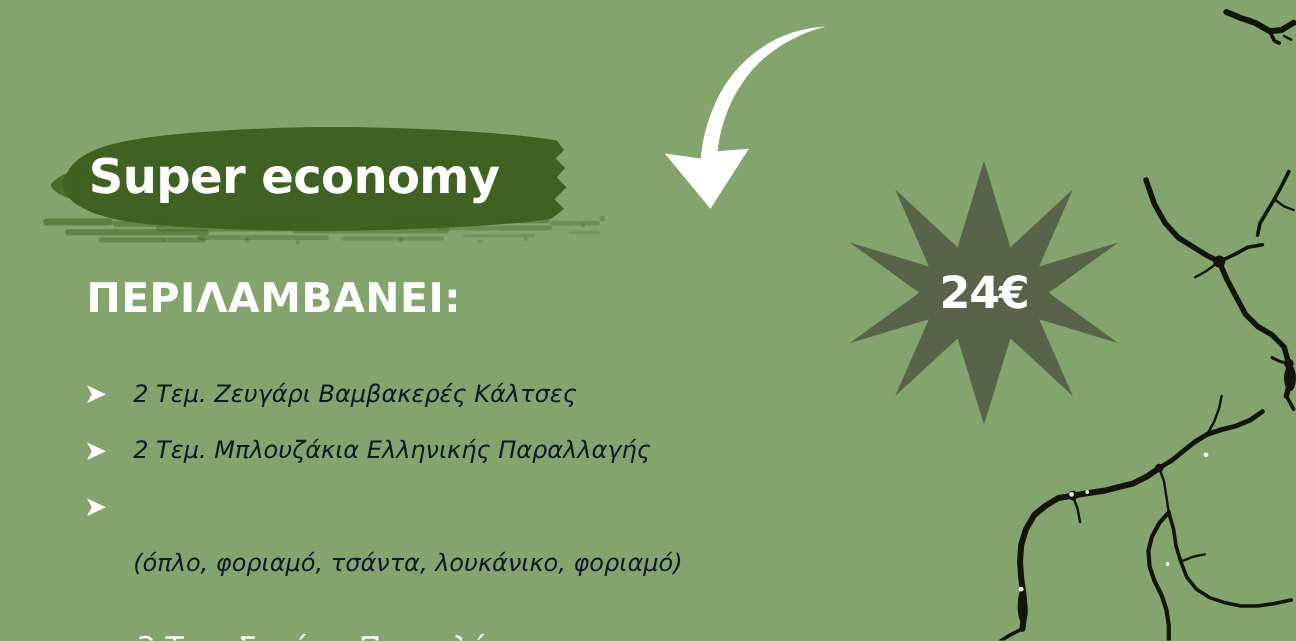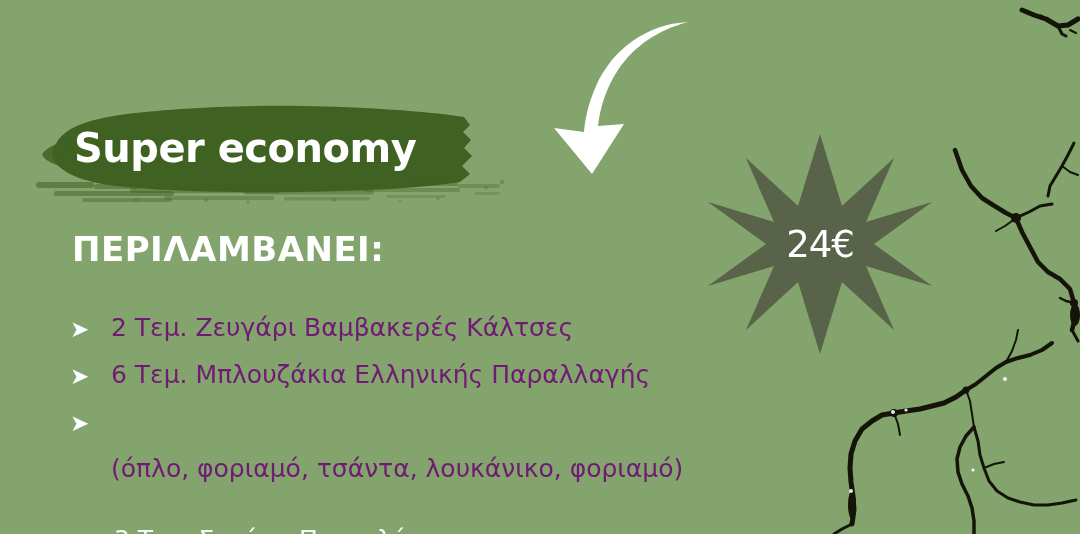--- a/index.html
+++ b/index.html
@@ -95,26 +95,27 @@
   }
   .bullet-marker {
     width: 41px;
     flex: 0 0 41px;
     color: #ffffff;
     font-size: 23px;
     line-height: 30px;
     padding-top: 2px;
   }
   .bullet-text {
-    color: #701a75;
+    color: #0f172a;
     font-family: "DejaVu Sans", sans-serif;
     font-weight: normal;
-    font-size: 25px;
+    font-size: 20px;
     line-height: 32px;
     white-space: nowrap;
+    font-style: italic;
   }
   .bullet-row.continuation .bullet-marker {
     visibility: hidden;
   }
 
   
   #price-star {
     position: absolute;
     left: 706px;
     top: 130px;
@@ -125,21 +126,21 @@
     position: absolute;
     left: 0;
     top: 0;
     width: 228px;
     height: 228px;
     display: flex;
     align-items: center;
     justify-content: center;
     color: #ffffff;
     font-family: "DejaVu Sans", sans-serif;
-    font-weight: normal;
+    font-weight: bold;
     font-size: 37px;
     letter-spacing: -1px;
   }
 
   
   #bottom-cut-text {
     position: absolute;
     left: 114px;
     top: 524px;
     color: #ffffff;
@@ -261,21 +262,21 @@
 
   <div id="bullet-list">
 
     <div class="bullet-row">
       <span class="bullet-marker">➤</span>
       <span class="bullet-text">2 Τεμ. Ζευγάρι Βαμβακερές Κάλτσες</span>
     </div>
 
     <div class="bullet-row">
       <span class="bullet-marker">➤</span>
-      <span class="bullet-text">6 Τεμ. Μπλουζάκια Ελληνικής Παραλλαγής</span>
+      <span class="bullet-text">2 Τεμ. Μπλουζάκια Ελληνικής Παραλλαγής</span>
     </div>
 
     <div class="bullet-row">
       <span class="bullet-marker">➤</span>
     </div>
 
     <div class="bullet-row continuation">
       <span class="bullet-marker">➤</span>
       <span class="bullet-text">(όπλο, φοριαμό, τσάντα, λουκάνικο, φοριαμό)</span>
     </div>

